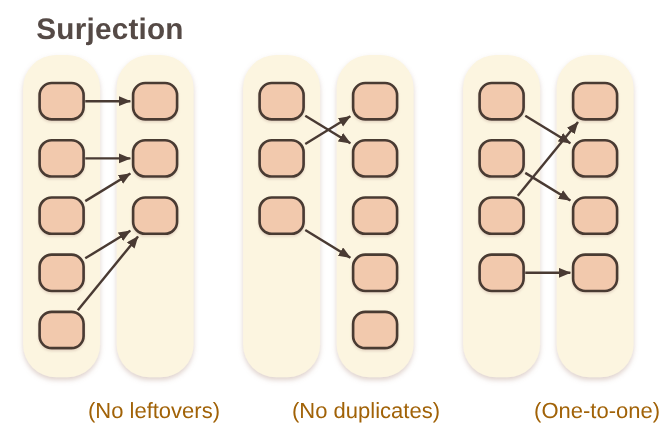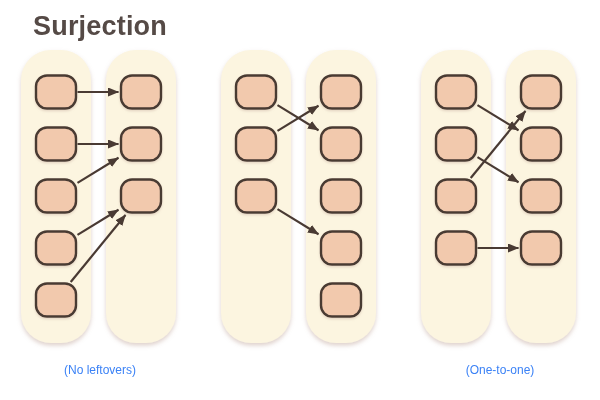--- a/index.html
+++ b/index.html
@@ -29,24 +29,24 @@
     text-align: center;
     font-size: 27px;
     font-weight: 600;
     letter-spacing: 0.2px;
     color: #554a46;
   }
   .panel-caption {
     position: absolute;
     top: 363px;
     width: 100%;
-    text-align: center;
-    font-size: 12px;
+    text-align: right;
+    font-size: 20px;
     font-weight: 400;
-    color: #3b82f6;
+    color: #a16207;
   }
 </style>
 </head>
 <body>
 
 <div class="stage">
   <svg id="diagram" width="600" height="400" viewBox="0 0 600 400">
       <defs>
         <marker id="ah" markerUnits="userSpaceOnUse" markerWidth="12" markerHeight="10" refX="10.5" refY="4.5" orient="auto">
           <path d="M0,0 L11,4.5 L0,9 Z" fill="#493a33"></path>
@@ -106,17 +106,18 @@
         <line x1="470.71153846153845" y1="178" x2="525.4711538461538" y2="111" stroke="#493a33" stroke-width="2.2" marker-end="url(#ah)"></line>
         <line x1="477.5" y1="248" x2="518.5" y2="248" stroke="#493a33" stroke-width="2.2" marker-end="url(#ah)"></line>
       </g>
     </svg>
 
   <div class="panel p0">
     <div class="panel-title">Surjection</div>
     <div class="panel-caption">(No leftovers)</div>
   </div>
   <div class="panel p1">
+    <div class="panel-caption">(No duplicates)</div>
   </div>
   <div class="panel p2">
     <div class="panel-caption">(One-to-one)</div>
   </div>
 </div>
 
 </body></html>

